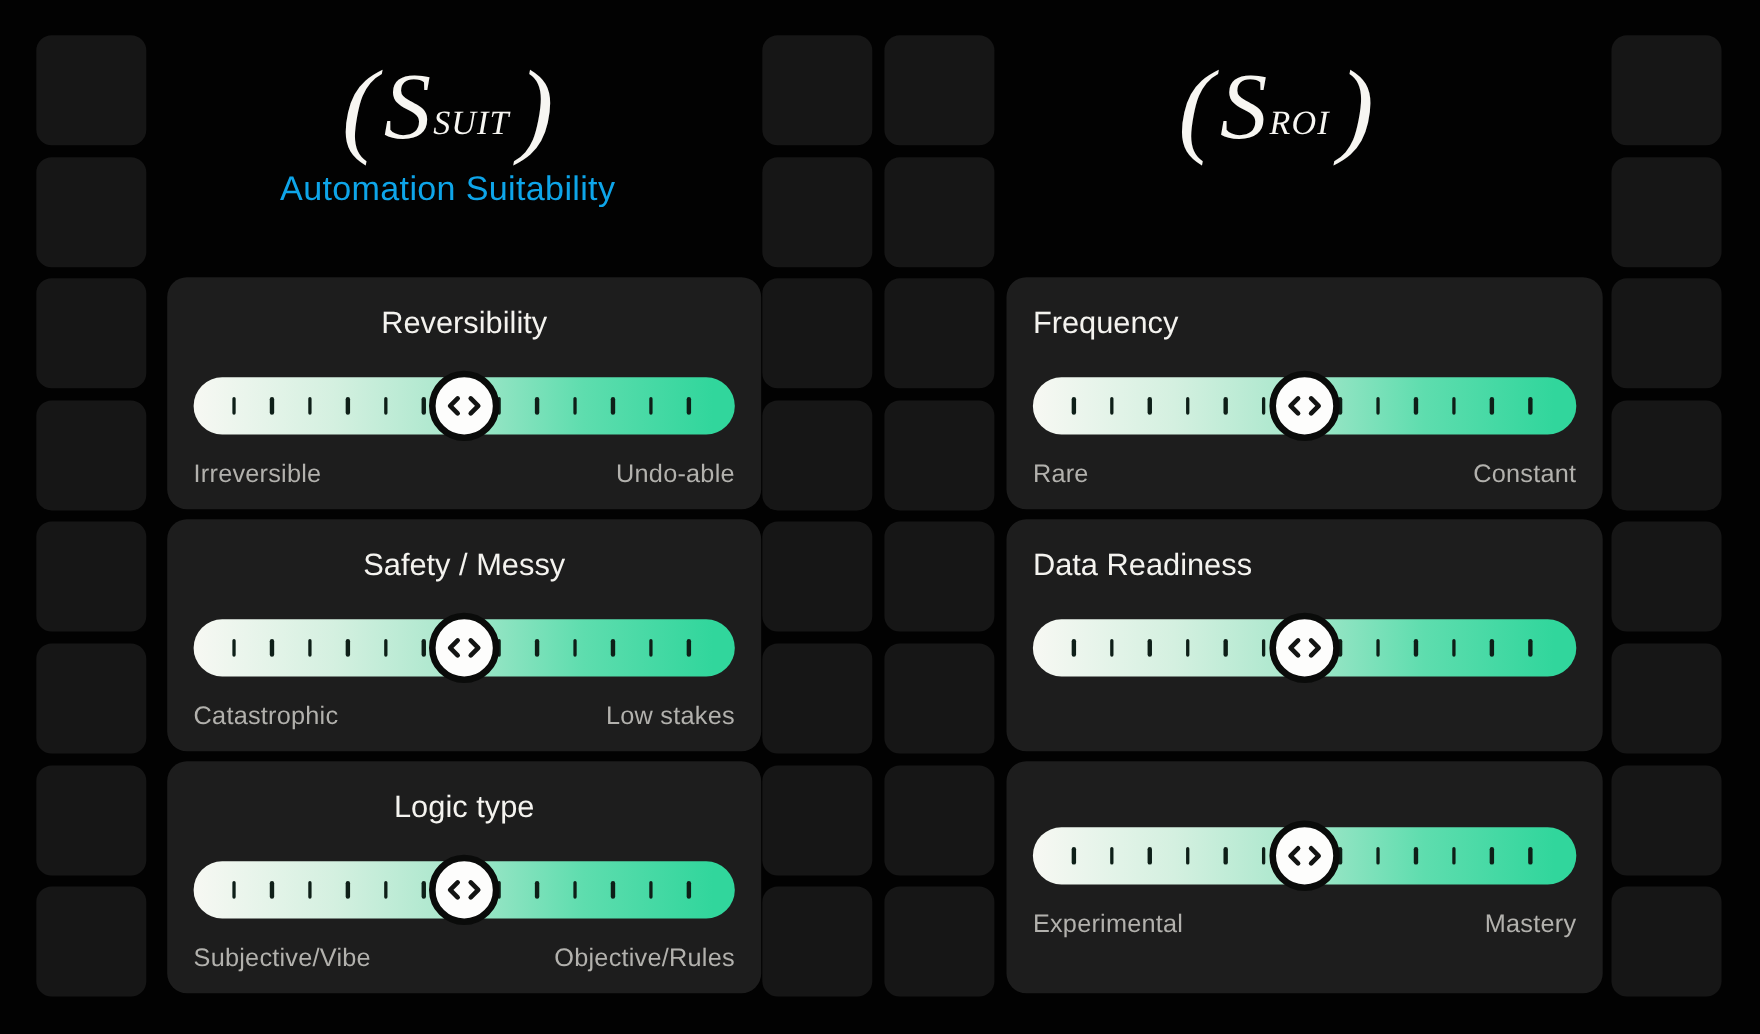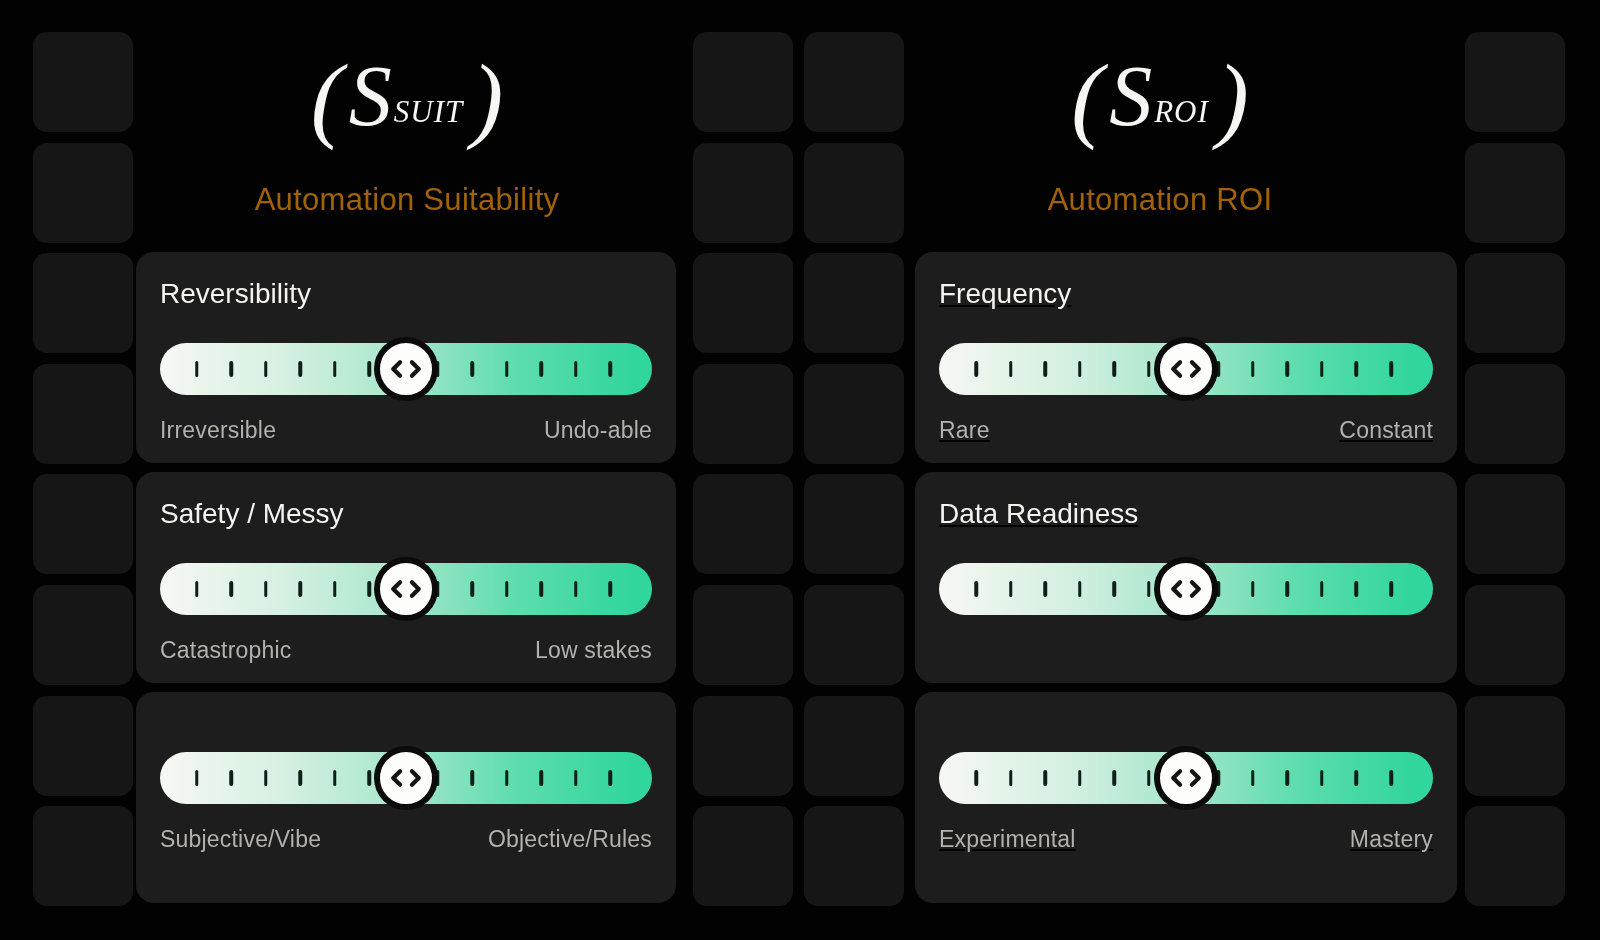--- a/index.html
+++ b/index.html
@@ -17,21 +17,21 @@
   .panel-header{position:absolute;top:0;text-align:center;color:#f5f4f0;}
   .formula{
     font-family:"Liberation Serif",serif;font-style:italic;
     height:104px;margin-top:50px;display:flex;align-items:center;justify-content:center;
     color:#f7f6f2;
   }
   .formula .paren{font-size:96px;font-weight:400;line-height:1;transform:translateY(-4px);}
   .formula .sym{font-size:86px;font-weight:500;line-height:1;margin:0 2px 0 6px;transform:translateY(-6px);}
   .formula .subsc{font-size:31px;font-weight:500;letter-spacing:1px;align-self:flex-end;transform:translateY(-24px);margin-right:8px;}
   .panel-subtitle{
-    margin-top:28px;font-size:31px;font-weight:500;letter-spacing:.3px;color:#a16207;
+    margin-top:0;font-size:31px;font-weight:500;letter-spacing:.3px;color:#0ea5e9;
   }
   
   .cards{position:absolute;top:252px;display:flex;flex-direction:column;gap:9px;}
   .card{
     width:100%;height:211px;background:#1d1d1d;border-radius:18px;
     box-sizing:border-box;padding:26px 24px 0 24px;
   }
   .card-title{font-size:28px;font-weight:500;color:#f4f3ef;line-height:31px;}
   .slider{position:relative;margin-top:34px;height:52px;}
   .track{
@@ -46,23 +46,23 @@
     position:absolute;top:50%;width:52px;height:52px;border-radius:50%;
     background:#fdfdfc;border:6px solid #0a0b0a;
     transform:translate(-50%,-50%);display:flex;align-items:center;justify-content:center;
     cursor:grab;z-index:2;
   }
   .scale-labels{
     display:flex;justify-content:space-between;margin-top:22px;
     font-size:23px;color:#b2b1ad;letter-spacing:.2px;
   }
   .p-left .panel-header{left:137px;width:540px;}
-  .p-left .cards{left:136px;width:540px;}
+  .p-left .cards{left:152px;width:540px;text-align:center;}
   .p-right .panel-header{left:889px;width:542px;}
-  .p-right .cards{left:915px;width:542px;text-decoration:underline;}
+  .p-right .cards{left:915px;width:542px;}
 </style>
 </head>
 <body>
 
 <div class="stage">
 
   <div>
       <div class="gsq" style="left: 33px; top: 32px;"></div>
       <div class="gsq" style="left: 33px; top: 143px;"></div>
       <div class="gsq" style="left: 33px; top: 253px;"></div>
@@ -170,20 +170,21 @@
             </div>
           </div>
         </div>
         <div class="scale-labels">
           <span>Catastrophic</span>
           <span>Low stakes</span>
         </div>
       </div>
 
       <div class="card">
+        <div class="card-title">Logic type</div>
         <div class="slider">
           <div class="track">
             <div class="ticks">
                 <span class="tick" style="left: 7.5%;"></span>
                 <span class="tick" style="left: 14.5%;"></span>
                 <span class="tick" style="left: 21.5%;"></span>
                 <span class="tick" style="left: 28.5%;"></span>
                 <span class="tick" style="left: 35.5%;"></span>
                 <span class="tick" style="left: 42.5%;"></span>
                 <span class="tick" style="left: 49.5%;"></span>
@@ -212,21 +213,20 @@
   </section>
 
   <section class="p-right">
     <div class="panel-header">
       <div class="formula">
         <span class="paren">(</span>
         <span class="sym">S</span>
         <span class="subsc">ROI</span>
         <span class="paren">)</span>
       </div>
-      <div class="panel-subtitle">Automation ROI</div>
     </div>
 
     <div class="cards">
 
       <div class="card">
         <div class="card-title">Frequency</div>
         <div class="slider">
           <div class="track">
             <div class="ticks">
                 <span class="tick" style="left: 7.5%;"></span>

